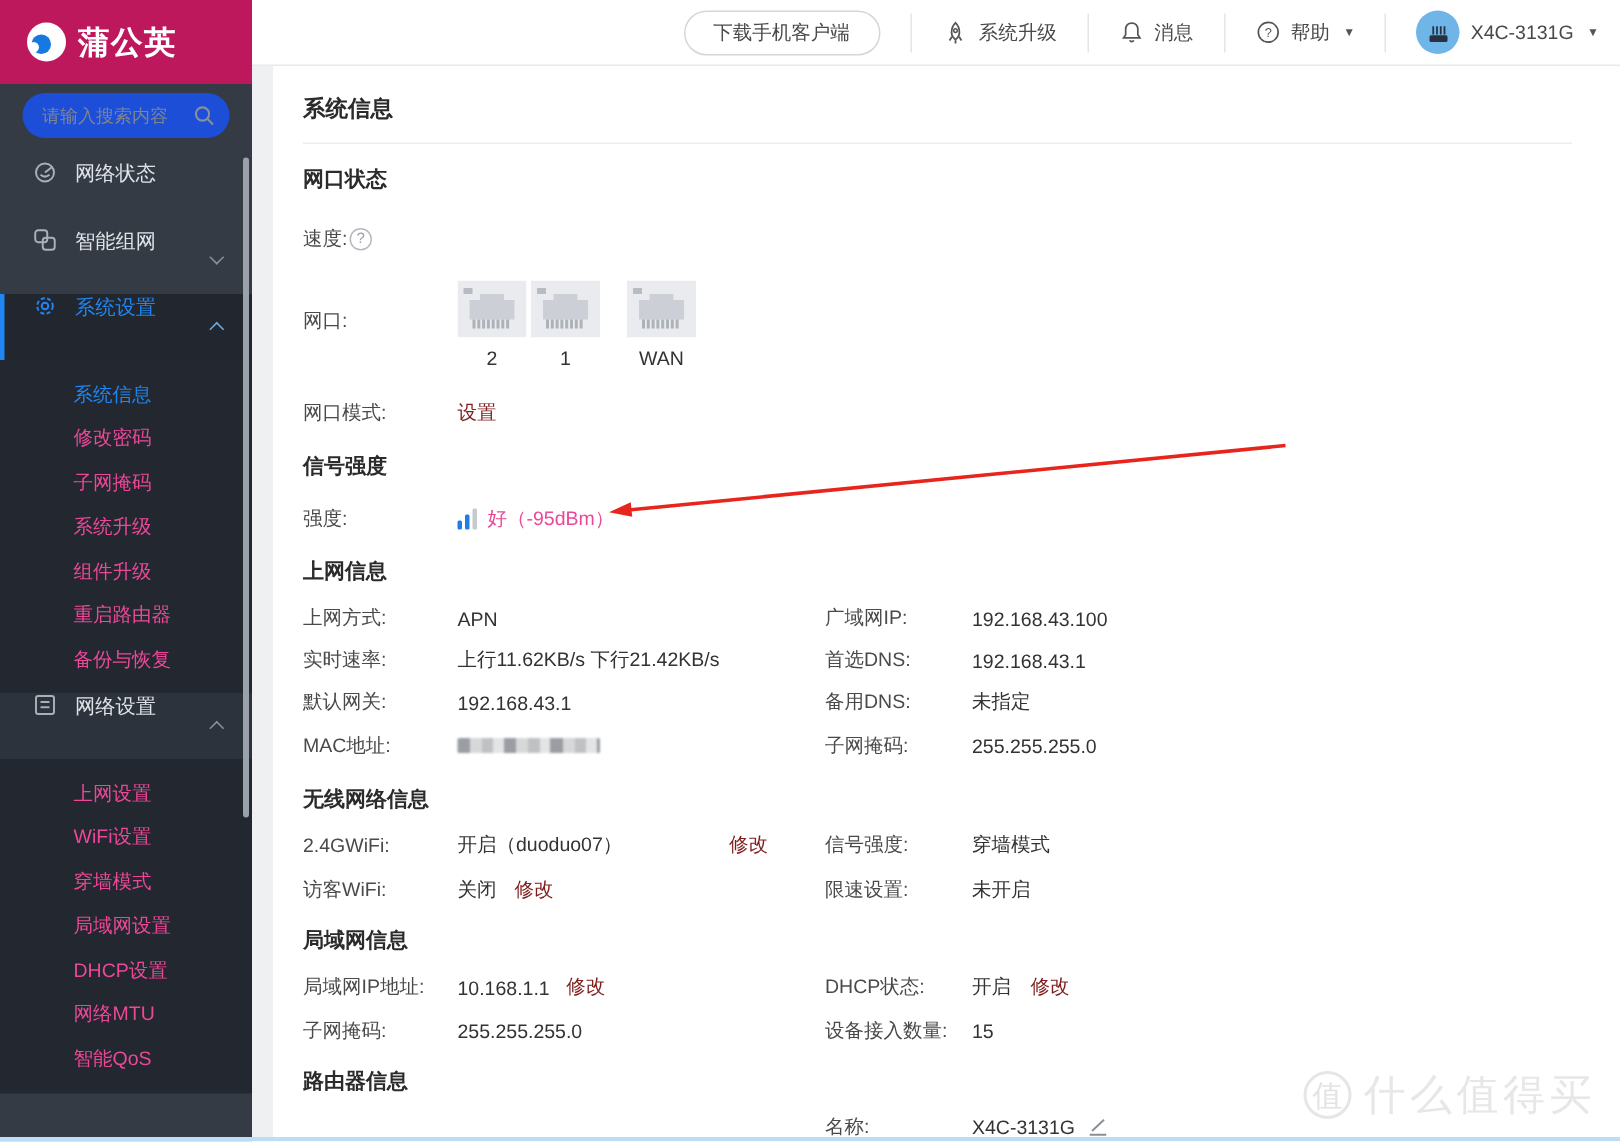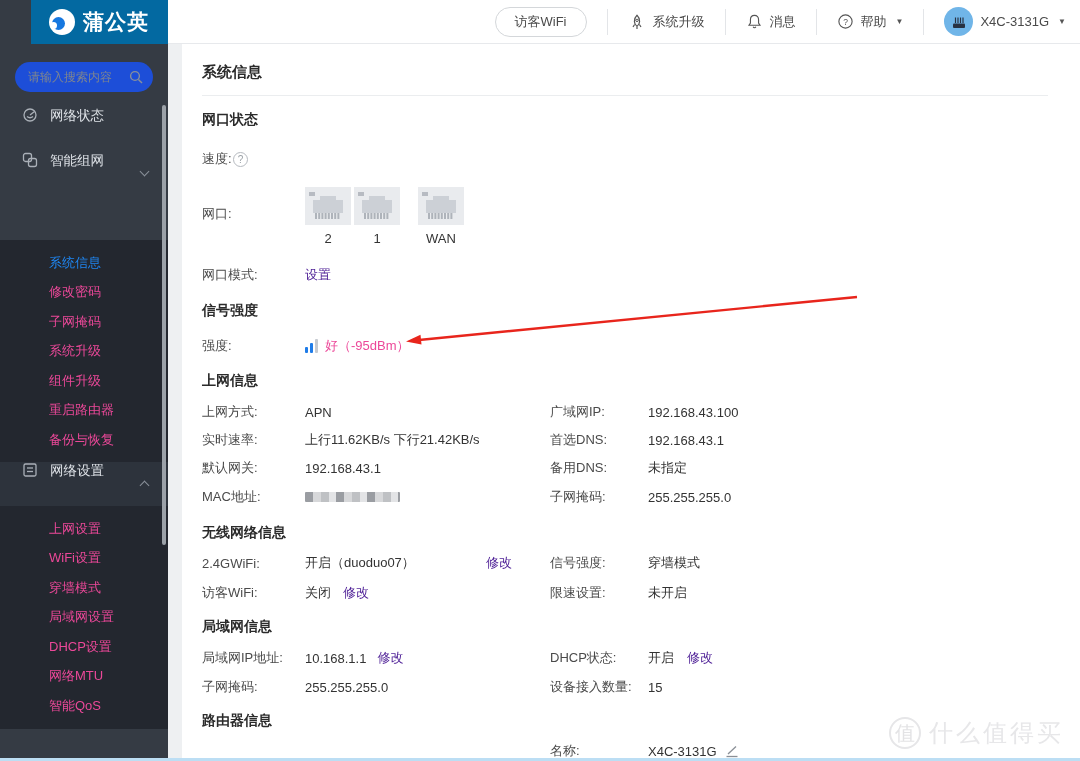--- a/index.html
+++ b/index.html
@@ -4,22 +4,22 @@
 <style>
   * { margin:0; padding:0; box-sizing:border-box; }
   html,body { background:#fff; }
   #app {
     position:relative; width:1080px; height:761px; overflow:hidden;
     font-family:"Liberation Sans","DejaVu Sans",sans-serif; font-size:13px; color:#333;
     background:#fff;
   }
   
   #sidebar { position:absolute; left:0; top:0; width:168px; height:761px; background:#353b44; }
-  #logo { position:absolute; left:0; top:0; width:168px; height:44px; background:#0369a1;
-    display:flex; align-items:center; padding-left:18px; gap:8px;margin-left:31px; }
+  #logo { position:absolute; left:0; top:0; width:168px; height:56px; background:#be185d;
+    display:flex; align-items:center; padding-left:18px; gap:8px; }
   .logo-mark { width:26px; height:26px; border-radius:50%; background:#fff; position:relative; overflow:hidden; flex:0 0 auto; }
   .logo-mark::after { content:""; position:absolute; width:13px; height:13px; border-radius:50%;
     background:#1678e0; left:3px; top:8px; }
   .logo-mark::before { content:""; position:absolute; width:7px; height:7px; border-radius:50%;
     background:#fff; left:1px; top:13px; z-index:2; }
   .logo-text { color:#fff; font-size:21px; font-weight:bold; letter-spacing:1px; }
   #search-wrap { position:absolute; left:15px; top:62px; width:138px; height:30px;
     background:#1d4ed8; border-radius:15px; display:flex; align-items:center; padding:0 10px 0 13px; }
   #search-wrap input { flex:1; background:transparent; border:none; outline:none;
     color:#aab0b8; font-size:12px; width:90px; font-family:inherit; }
@@ -58,38 +58,38 @@
   #main { position:absolute; left:182px; top:44px; width:898px; height:717px; background:#fff; }
   .abs { position:absolute; }
   #page-title { left:20px; top:19px; font-size:15px; font-weight:bold; color:#2b2b2b; }
   #title-rule { left:20px; top:51px; width:846px; height:1px; background:#ebedef; }
   .sec-h { left:20px; font-size:14px; font-weight:bold; color:#2b2b2b; }
   .row { left:20px; display:flex; align-items:center; height:20px; color:#333; }
   .row .lab { width:103px; color:#4a4a4a; flex:0 0 auto; }
   .rowR { left:368px; }
   .rowR .lab { width:98px; }
   .blue { color:#ec4899; cursor:pointer; }
-  .link { color:#4c1d95; cursor:pointer; }
+  .link { color:#7f1d1d; cursor:pointer; }
   .ports { display:flex; align-items:flex-start; }
   .port-tile { width:46px; height:38px; }
   .plabels { display:flex; color:#333; }
   .plabels span { text-align:center; }
   .sigbars { display:flex; align-items:flex-end; gap:2px; margin-right:7px; }
   .sigbars i { display:block; width:3px; border-radius:1px; }
   .mosaic { height:10px; border-radius:1px; filter:blur(0.6px);
     background:repeating-linear-gradient(90deg,#9a9da2 0 8px,#d7d8da 8px 16px,#bfc1c4 16px 24px,#e3e4e6 24px 31px); }
   .icon-q { width:15px; height:15px; border:1px solid #b6bac0; border-radius:50%; color:#9aa0a6;
     font-size:10px; display:flex; align-items:center; justify-content:center; cursor:pointer; }
   
   #arrow-svg { position:absolute; left:0; top:0; width:1080px; height:761px; pointer-events:none; z-index:40; }
   #watermark { position:absolute; right:16px; bottom:12px; display:flex; align-items:center; gap:8px;
     color:#e3e3e5; z-index:30; }
   #wm-badge { width:32px; height:32px; border:2px solid #e6e6e8; border-radius:50%; font-size:20px;
     display:flex; align-items:center; justify-content:center; color:#e3e3e5; }
-  #wm-text { font-size:24px; letter-spacing:3px; color:#e7e7e9; }
+  #wm-text { font-size:28px; letter-spacing:3px; color:#e7e7e9; }
   #bottom-strip { position:absolute; left:0; bottom:0; width:1080px; height:3px; background:#bcdef4; z-index:45; }
 </style>
 </head>
 <body>
 
 <div id="app">
 
   <div id="sidebar">
     <div id="logo">
       <span class="logo-mark"></span>
@@ -119,20 +119,30 @@
       <span class="nicon">
         <svg width="16" height="16" viewBox="0 0 16 16">
             <rect x="1.5" y="1.5" width="8" height="8" rx="2" fill="none" stroke="#aab0b8" stroke-width="1.3"></rect>
             <rect x="6.5" y="6.5" width="8" height="8" rx="2" fill="none" stroke="#aab0b8" stroke-width="1.3"></rect>
           </svg>
       </span>
       <span class="nlabel">智能组网</span>
       <span class="chev down"></span>
     </div>
 
+    <div class="nav-item active" style="top:196px">
+      <span class="nicon">
+        <svg width="16" height="16" viewBox="0 0 16 16">
+            <circle cx="8" cy="8" r="2.2" fill="none" stroke="#1f86f2" stroke-width="1.3"></circle>
+            <circle cx="8" cy="8" r="5.2" fill="none" stroke="#1f86f2" stroke-width="1.3" stroke-dasharray="2.7 1.6"></circle>
+          </svg>
+      </span>
+      <span class="nlabel">系统设置</span>
+      <span class="chev up"></span>
+    </div>
 
     <div class="submenu" style="top:240px">
       <div class="subitem cur">系统信息</div>
       <div class="subitem">修改密码</div>
       <div class="subitem">子网掩码</div>
       <div class="subitem">系统升级</div>
       <div class="subitem">组件升级</div>
       <div class="subitem">重启路由器</div>
       <div class="subitem">备份与恢复</div>
     </div>
@@ -156,21 +166,21 @@
       <div class="subitem">局域网设置</div>
       <div class="subitem">DHCP设置</div>
       <div class="subitem">网络MTU</div>
       <div class="subitem">智能QoS</div>
     </div>
 
     <div id="side-scrollbar"></div>
   </div>
 
   <div id="topbar">
-    <button id="pill-btn">访客WiFi</button>
+    <button id="pill-btn">下载手机客户端</button>
     <span class="tb-div"></span>
     <span class="tb-group">
       <svg width="18" height="18" viewBox="0 0 18 18">
         <path d="M9 2.2 c2 1.8 2.6 4.4 2.6 6.4 0 1.8-.9 3.4-2.6 4.8-1.7-1.4-2.6-3-2.6-4.8 0-2 .6-4.6 2.6-6.4z" fill="none" stroke="#555" stroke-width="1.2"></path>
         <circle cx="9" cy="7.4" r="1.2" fill="none" stroke="#555" stroke-width="1"></circle>
         <path d="M6.6 11.5 L5 14 M11.4 11.5 L13 14 M9 13.8 V16" stroke="#555" stroke-width="1.2" fill="none"></path>
       </svg>
       <span>系统升级</span>
     </span>
     <span class="tb-div"></span>

